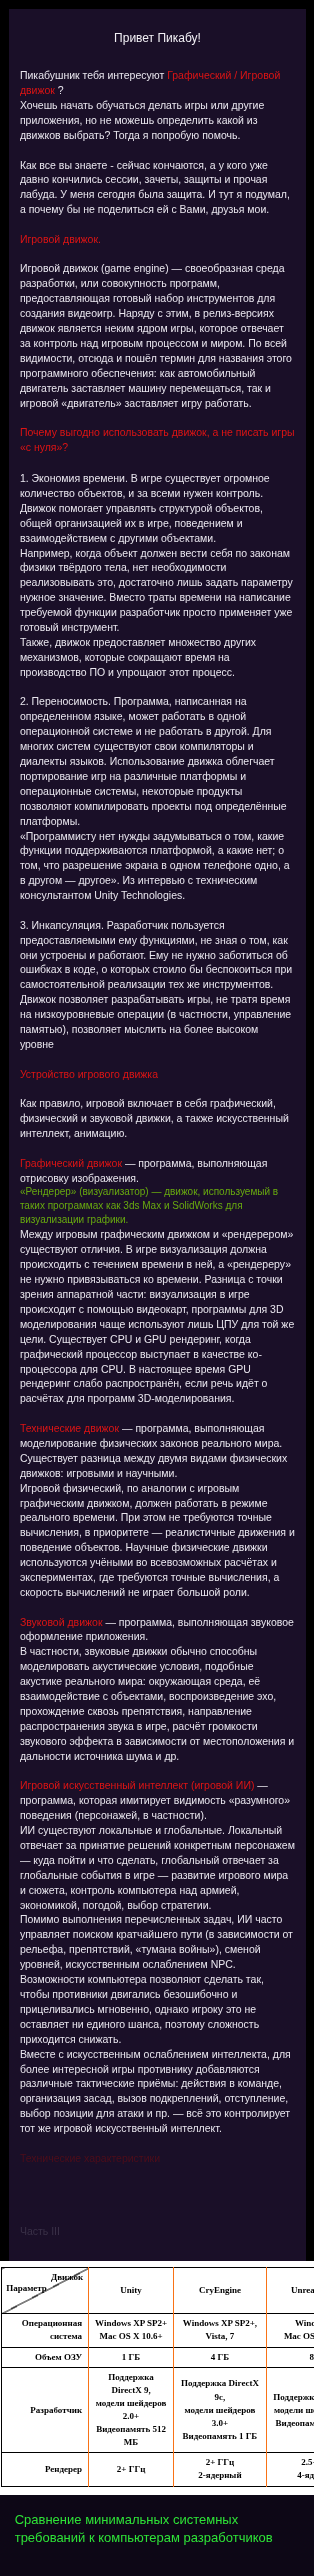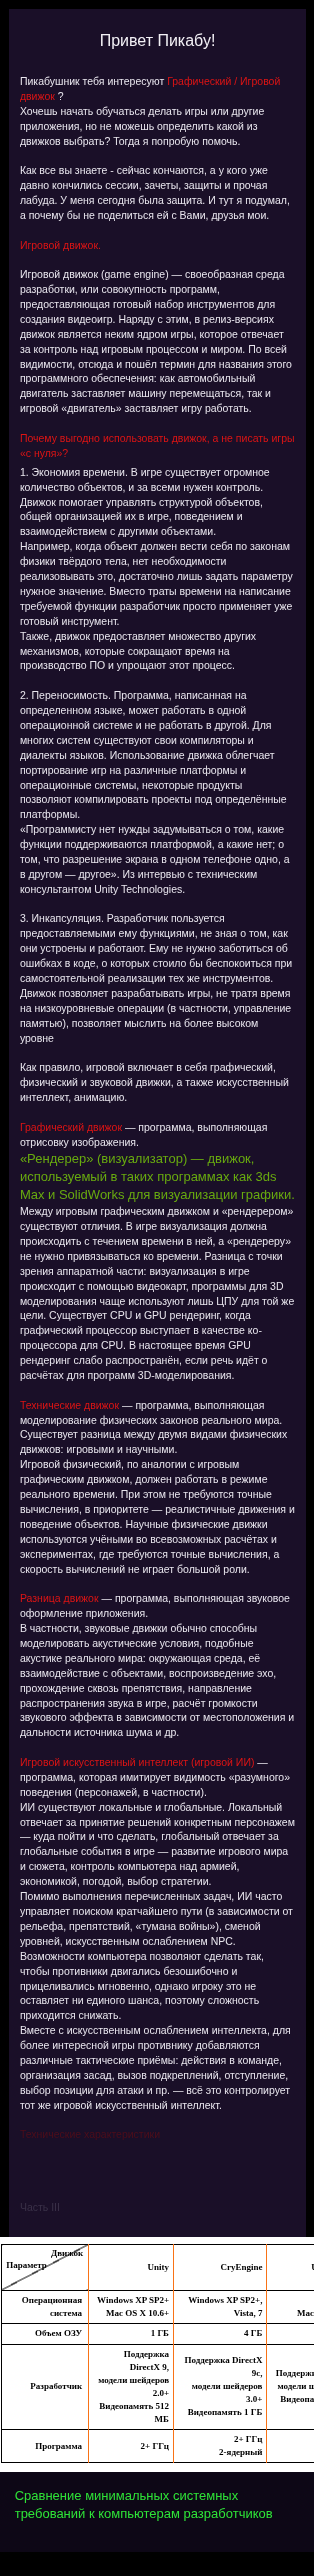--- a/index.html
+++ b/index.html
@@ -13,36 +13,36 @@
   .top-panel{
     margin:9.4px 9.4px 0 9.4px;
     background:#1a0f28;
     color:#e9e6ee;
     padding:13.6px 10.5px 4.2px 10.5px;
     font-size:10.5px;
     line-height:1.42;
   }
   .post-title{
     text-align:center;
-    font-size:16px;
+    font-size:12px;
     color:#f2f0f5;
     margin:7.3px 0 21px 0;
   }
   .para{margin:0 0 14.7px 0; white-space:pre-line;}
   .red{color:#dd1414;}
   .heading-red{color:#dd1414; margin:0 0 14.7px 0; white-space:pre-line;}
-  .note-green{color:#68aa0f; font-size:13px; line-height:1.4; display:block;}
+  .note-green{color:#68aa0f; font-size:10px; line-height:1.4; display:block;}
   .dim-part{color:#3a3148; margin:58px 0 18px 0;}
   .dim-red{color:#4d0d1a; margin:0 0 23px 0;}
   
   .band-white{background:#ffffff; padding:6.3px 0 8.4px 0; overflow:hidden;}
   table{border-collapse:collapse; table-layout:fixed;
         font-family:"Liberation Serif", serif; font-weight:bold;
         color:#000; font-size:9px;}
-  td,th{vertical-align:middle; text-align:right; padding:3.1px 3.7px;
+  td,th{vertical-align:middle; text-align:center; padding:3.1px 3.7px;
         white-space:pre-line; line-height:1.45; font-weight:bold;}
   .tbl{border:1px solid #000;}
   .tbl td,.tbl th{border-left:1px solid #f97316;}
   .tbl td:first-child,.tbl th:first-child{border-left:none;}
   tr.bt td,tr.bt th{border-top:1px solid #000;}
   .lblcol{text-align:right; padding-right:6.3px;}
   
   .corner{
     position:relative; height:33px;
     background:linear-gradient(to bottom right,
@@ -66,36 +66,37 @@
 
 <div class="top-panel">
   <div class="post-title">Привет Пикабу!</div>
 
   <p class="para"><span>Пикабушник тебя интересуют </span><span class="red">Графический / Игровой движок</span><span> ?</span>
 <span>Хочешь начать обучаться делать игры или другие приложения, но не можешь определить какой из движков выбрать? Тогда я попробую помочь.</span></p>
 
   <p class="para">Как все вы знаете - сейчас кончаются, а у кого уже давно кончились сессии, зачеты, защиты и прочая лабуда. У меня сегодня была защита. И тут я подумал, а почему бы не поделиться ей с Вами, друзья мои.</p>
   <p class="heading-red">Игровой движок.</p>
   <p class="para">Игровой движок (game engine) — своеобразная среда разработки, или совокупность программ, предоставляющая готовый набор инструментов для создания видеоигр. Наряду с этим, в релиз-версиях движок является неким ядром игры, которое отвечает за контроль над игровым процессом и миром. По всей видимости, отсюда и пошёл термин для названия этого программного обеспечения: как автомобильный двигатель заставляет машину перемещаться, так и игровой «двигатель» заставляет игру работать.</p>
-  <p class="heading-red" style="margin-bottom:4px;">Почему выгодно использовать движок, а не писать игры «с нуля»?</p>
+  <p class="heading-red" style="margin-bottom:16px;">Почему выгодно использовать движок, а не писать игры «с нуля»?</p>
   <p class="para">1. Экономия времени. В игре существует огромное количество объектов, и за всеми нужен контроль. Движок помогает управлять структурой объектов, общей организацией их в игре, поведением и взаимодействием с другими объектами.
 Например, когда объект должен вести себя по законам физики твёрдого тела, нет необходимости реализовывать это, достаточно лишь задать параметру нужное значение. Вместо траты времени на написание требуемой функции разработчик просто применяет уже готовый инструмент.
 Также, движок предоставляет множество других механизмов, которые сокращают время на производство ПО и упрощают этот процесс.</p>
   <p class="para">2. Переносимость. Программа, написанная на определенном языке, может работать в одной операционной системе и не работать в другой. Для многих систем существуют свои компиляторы и диалекты языков. Использование движка облегчает портирование игр на различные платформы и операционные системы, некоторые продукты позволяют компилировать проекты под определённые платформы.
 «Программисту нет нужды задумываться о том, какие функции поддерживаются платформой, а какие нет; о том, что разрешение экрана в одном телефоне одно, а в другом — другое». Из интервью с техническим консультантом Unity Technologies.</p>
   <p class="para">3. Инкапсуляция. Разработчик пользуется предоставляемыми ему функциями, не зная о том, как они устроены и работают. Ему не нужно заботиться об ошибках в коде, о которых стоило бы беспокоиться при самостоятельной реализации тех же инструментов. Движок позволяет разрабатывать игры, не тратя время на низкоуровневые операции (в частности, управление памятью), позволяет мыслить на более высоком уровне</p>
 
+  <p class="heading-red">Устройство игрового движка</p>
   <p class="para">Как правило, игровой включает в себя графический, физический и звуковой движки, а также искусственный интеллект, анимацию.</p>
 
   <p class="para"><span class="red">Графический движок</span><span> — программа, выполняющая отрисовку изображения.</span><span class="note-green">«Рендерер» (визуализатор) — движок, используемый в таких программах как 3ds Max и SolidWorks для визуализации графики.</span><span>Между игровым графическим движком и «рендерером» существуют отличия. В игре визуализация должна происходить с течением времени в ней, а «рендереру» не нужно привязываться ко времени. Разница с точки зрения аппаратной части: визуализация в игре происходит с помощью видеокарт, программы для 3D моделирования чаще используют лишь ЦПУ для той же цели. Существует CPU и GPU рендеринг, когда графический процессор выступает в качестве ко-процессора для CPU. В настоящее время GPU рендеринг слабо распространён, если речь идёт о расчётах для программ 3D-моделирования.</span></p>
 
   <p class="para"><span class="red">Технические движок</span><span> — программа, выполняющая моделирование физических законов реального мира. Существует разница между двумя видами физических движков: игровыми и научными.</span>
 <span>Игровой физический, по аналогии с игровым графическим движком, должен работать в режиме реального времени. При этом не требуются точные вычисления, в приоритете — реалистичные движения и поведение объектов. Научные физические движки используются учёными во всевозможных расчётах и экспериментах, где требуются точные вычисления, а скорость вычислений не играет большой роли.</span></p>
 
-  <p class="para"><span class="red">Разница движок</span><span> — программа, выполняющая звуковое оформление приложения.</span>
+  <p class="para"><span class="red">Звуковой движок</span><span> — программа, выполняющая звуковое оформление приложения.</span>
 <span>В частности, звуковые движки обычно способны моделировать акустические условия, подобные акустике реального мира: окружающая среда, её взаимодействие с объектами, воспроизведение эхо, прохождение сквозь препятствия,  направление распространения звука в игре, расчёт громкости звукового эффекта в зависимости от местоположения и дальности источника шума и др.</span></p>
 
   <p class="para"><span class="red">Игровой искусственный интеллект (игровой ИИ)</span><span> — программа, которая имитирует видимость «разумного» поведения (персонажей, в частности).</span>
 <span>ИИ существуют локальные и глобальные. Локальный отвечает за принятие решений конкретным персонажем — куда пойти и что сделать, глобальный отвечает за глобальные события в игре — развитие игрового мира и сюжета, контроль компьютера над армией, экономикой, погодой, выбор стратегии.</span>
 <span>Помимо выполнения перечисленных задач, ИИ часто управляет поиском кратчайшего пути (в зависимости от рельефа, препятствий, «тумана войны»), сменой уровней, искусственным ослаблением NPC. Возможности компьютера позволяют сделать так, чтобы противники двигались безошибочно и прицеливались мгновенно, однако игроку это не оставляет ни единого шанса, поэтому сложность приходится снижать.
 Вместе с искусственным ослаблением интеллекта, для более интересной игры противнику добавляются различные тактические приёмы: действия в команде, организация засад, вызов подкреплений, отступление, выбор позиции для атаки и пр. — всё это контролирует тот же игровой искусственный интеллект.</span></p>
 
   <p class="para dim-red">Технические характеристики</p>
   <p class="para dim-part">Часть III</p>
 </div>
@@ -133,21 +134,21 @@
 модели шейдеров 2.0+
 Видеопамять 512 МБ</td>
       <td>Поддержка DirectX 9c,
 модели шейдеров 3.0+
 Видеопамять 1 ГБ</td>
       <td>Поддержка DirectX 9c,
 модели шейдеров 3.0+
 Видеопамять 512 МБ</td>
     </tr>
     <tr class="bt">
-      <td class="lblcol">Программа</td>
+      <td class="lblcol">Рендерер</td>
       <td>2+ ГГц</td>
       <td>2+ ГГц
 2-ядерный</td>
       <td>2.5+ ГГц
 4-ядерный</td>
     </tr>
   </tbody>
     </table>
 </div>
 <div class="caption-band">Сравнение минимальных системных требований к компьютерам разработчиков</div>

